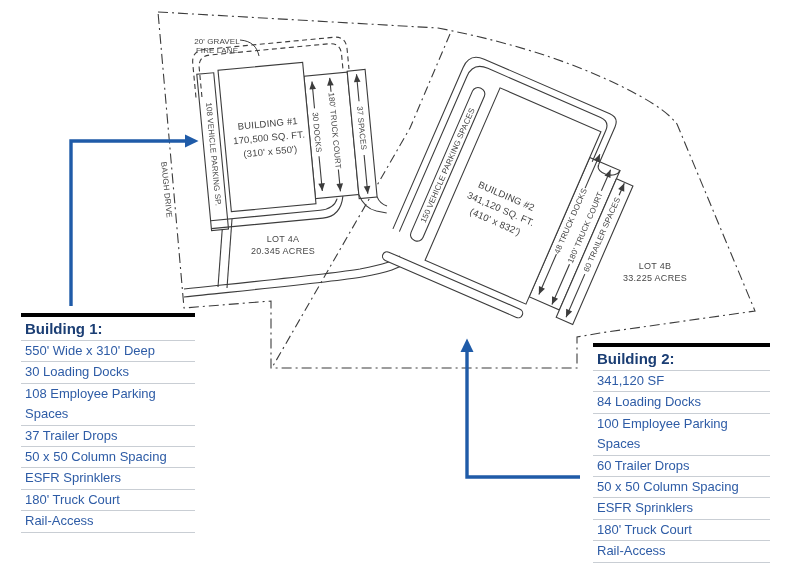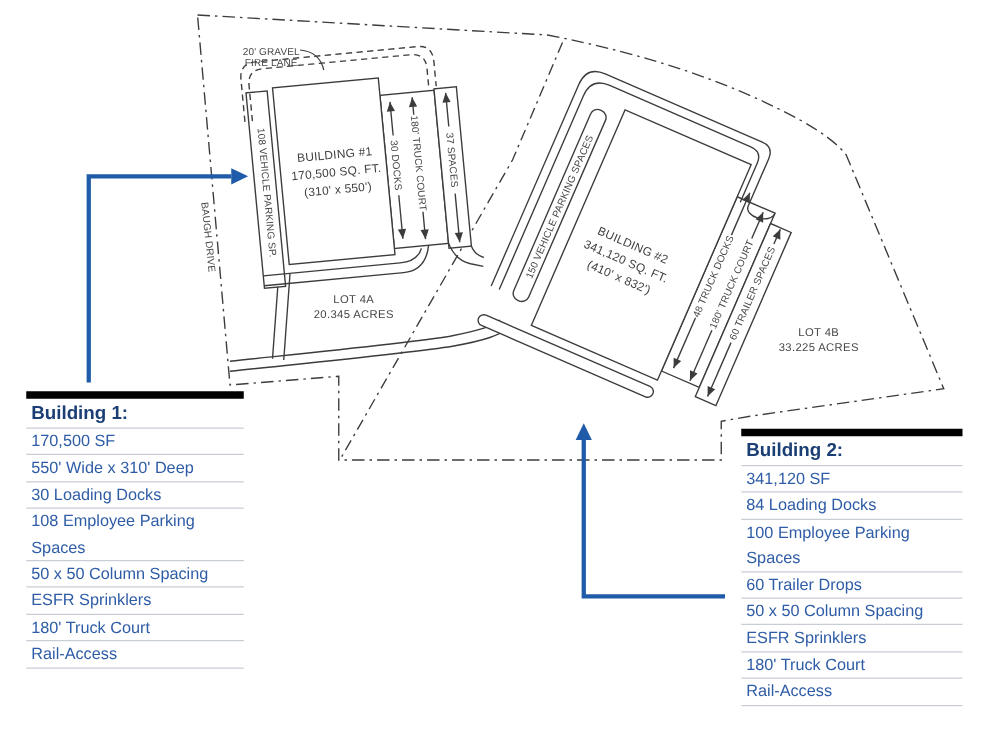--- a/index.html
+++ b/index.html
@@ -5,21 +5,21 @@
   html,body{margin:0;padding:0;}
   body{
     width:791px;height:588px;position:relative;background:#ffffff;
     font-family:"Liberation Sans",sans-serif;overflow:hidden;
   }
   #plan-svg{position:absolute;left:0;top:0;}
   svg text{font-family:"Liberation Sans",sans-serif;}
   .pl{font-size:8px;fill:#474747;letter-spacing:.1px;}
   .plm{font-size:9px;fill:#474747;letter-spacing:.3px;}
   .pt{font-size:9.5px;fill:#3e3e3e;letter-spacing:.2px;}
-  .spec-panel{position:absolute;border-top:6px solid #000000;background:transparent;}
+  .spec-panel{position:absolute;border-top:4px solid #000000;background:transparent;}
   .spec-title{
     font-size:15px;font-weight:bold;color:#1b3e74;line-height:23px;
     border-bottom:1px solid #c9ced4;padding-left:4px;
   }
   .spec-row{
     font-size:13px;color:#2e5ca6;line-height:20.4px;
     border-bottom:1px solid #c9ced4;padding-left:4px;
   }
 </style>
 </head>
@@ -117,24 +117,24 @@
   </g>
   <g>
     <path d="M580,477 L467,477 L467,352" fill="none" stroke="#1f5ba8" stroke-width="3.4"></path>
     <polygon points="460.5,352 467,338.5 473.5,352" fill="#1f5ba8"></polygon>
   </g>
 </svg>
 
 <div class="spec-panel" style="left:21px;top:313px;width:174px;">
   <div class="spec-title">Building 1:</div>
   <div>
-      <div class="spec-row">170,500 SF</div>
       <div class="spec-row">550' Wide x 310' Deep</div>
       <div class="spec-row">30 Loading Docks</div>
       <div class="spec-row">108 Employee Parking Spaces</div>
+      <div class="spec-row">37 Trailer Drops</div>
       <div class="spec-row">50 x 50 Column Spacing</div>
       <div class="spec-row">ESFR Sprinklers</div>
       <div class="spec-row">180' Truck Court</div>
       <div class="spec-row">Rail-Access</div>
     </div>
 </div>
 
 <div class="spec-panel" style="left:593px;top:343px;width:177px;">
   <div class="spec-title">Building 2:</div>
   <div>

